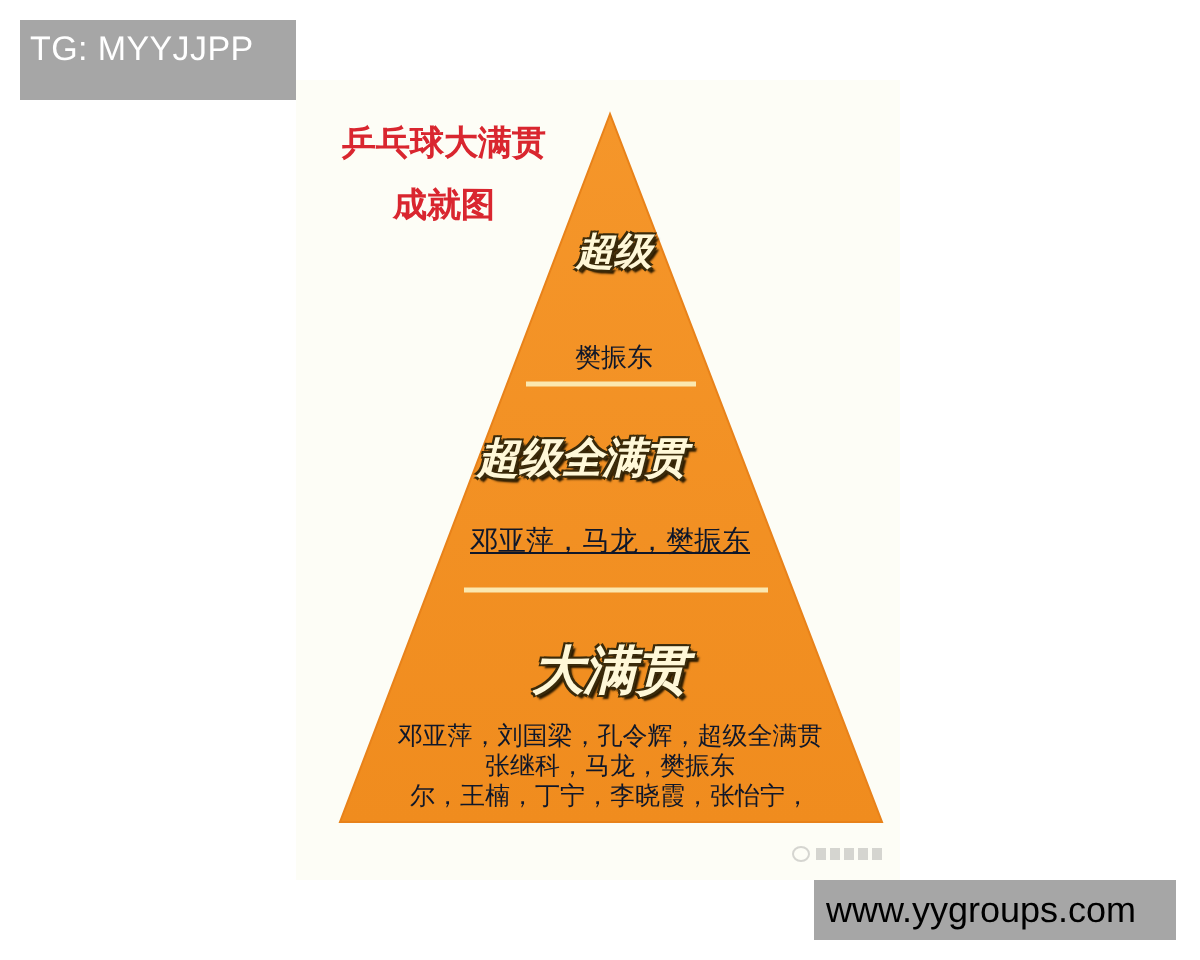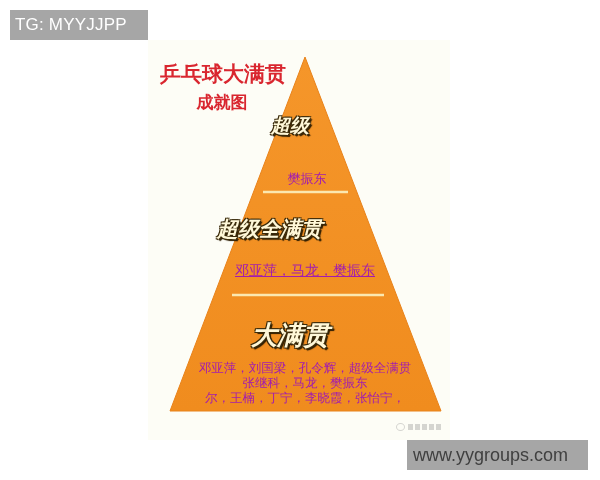--- a/index.html
+++ b/index.html
@@ -15,21 +15,21 @@
       position: relative;
       width: 600px;
       height: 480px;
       background: #ffffff;
     }
     .tg-label {
       position: absolute;
       left: 10px;
       top: 10px;
       width: 138px;
-      height: 30px;
+      height: 40px;
       background: #a6a6a6;
       color: #ffffff;
       font-family: "Liberation Sans", sans-serif;
       font-size: 17px;
       line-height: 30px;
       padding-left: 5px;
       box-sizing: border-box;
       letter-spacing: 0.2px;
     }
     .poster {
@@ -52,46 +52,46 @@
       color: #d9262f;
       font-weight: bold;
       font-family: "DejaVu Sans", sans-serif;
       text-align: center;
       white-space: nowrap;
     }
     .title-1 {
       left: 160px;
       top: 60px;
       width: 124px;
-      font-size: 21px;
+      font-size: 17px;
     }
     .title-2 {
       left: 160px;
       top: 91px;
       width: 124px;
       font-size: 17px;
     }
     .tier-heading {
       position: absolute;
       color: #ffffff;
       font-weight: bold;
       font-style: italic;
+      text-align: center;
       white-space: nowrap;
       text-shadow:
         1px 1px 0 #3a2a0a,
         -1px 1px 0 #3a2a0a,
         1px -1px 0 #3a2a0a,
         -1px -1px 0 #3a2a0a,
         2px 2px 1px #2a1a00;
       color: #fff8d8;
-      margin-left: 16px;
     }
     .tier-names {
       position: absolute;
-      color: #a21caf;
+      color: #0f172a;
       text-align: center;
       white-space: nowrap;
     }
     .apex-h1 { left: 255px; top: 113px; width: 104px; font-size: 19px; }
     .apex-h2 { left: 255px; top: 141px; width: 104px; font-size: 19px; }
     .apex-names { left: 255px; top: 170px; width: 104px; font-size: 13px; }
 
     .mid-h { left: 201px; top: 215px; width: 180px; font-size: 21px; }
     .mid-names { left: 200px; top: 262px; width: 210px; font-size: 14px; text-decoration: underline; }
 
@@ -132,21 +132,21 @@
       height: 6px;
       background: repeating-linear-gradient(90deg, #8c8c8c 0 5px, transparent 5px 7px);
     }
     .site-label {
       position: absolute;
       left: 407px;
       top: 440px;
       width: 181px;
       height: 30px;
       background: #a6a6a6;
-      color: #404040;
+      color: #000000;
       font-family: "Liberation Sans", sans-serif;
       font-size: 18px;
       line-height: 30px;
       padding-left: 6px;
       box-sizing: border-box;
     }
   </style>
 </head>
 <body>
 

